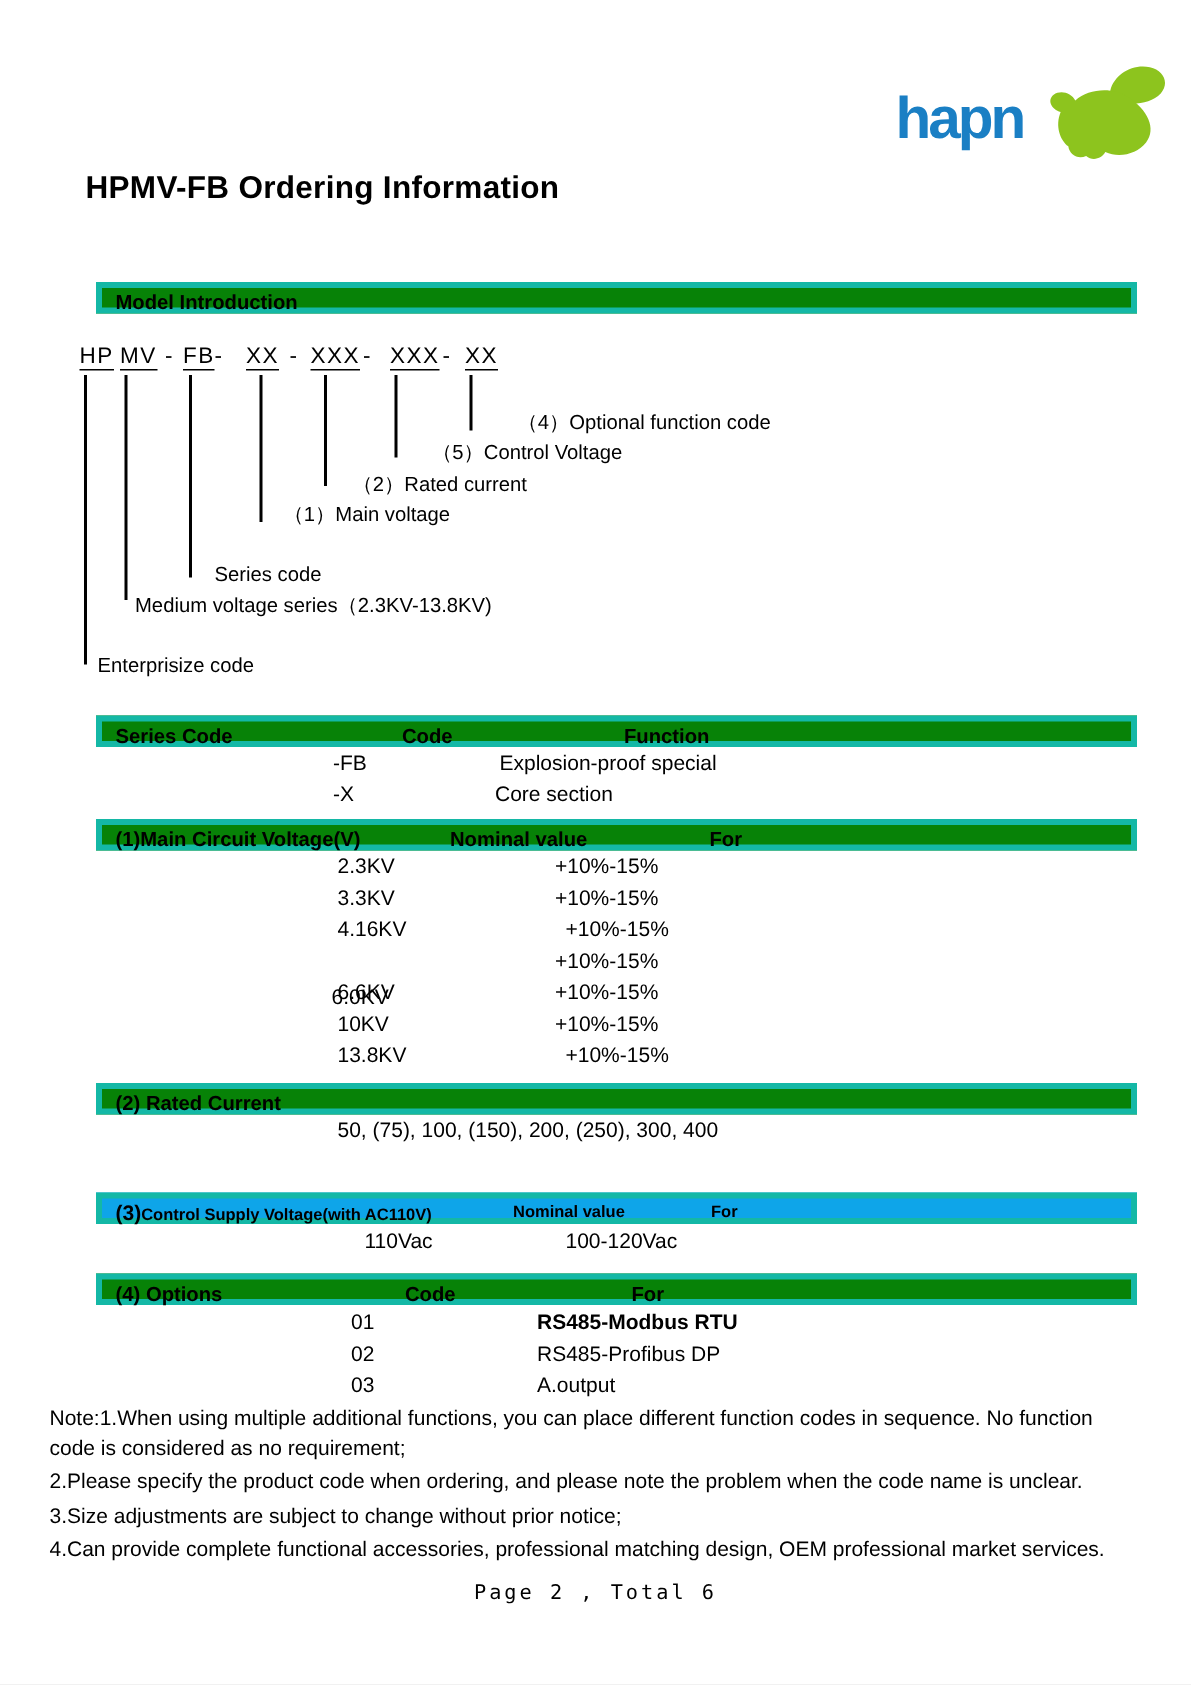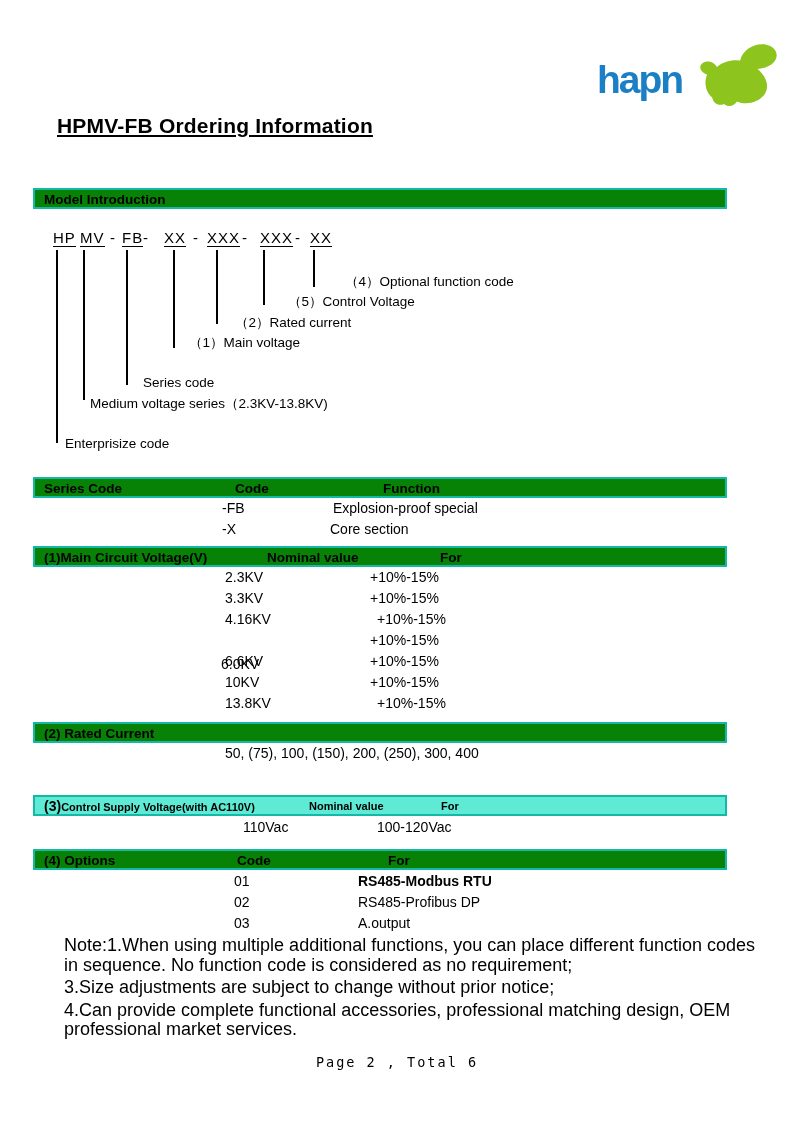--- a/index.html
+++ b/index.html
@@ -10,41 +10,41 @@
     font-family:"Liberation Sans","DejaVu Sans",sans-serif; color:#000;
   }
   
   .logo { position:absolute; left:558px; top:46px; width:180px; height:66px;margin-left:39px; }
   .logo-text {
     position:absolute; left:0; top:14px;
     font-size:39px; font-weight:bold; letter-spacing:-2px; line-height:1;
   }
   .logo-bird { position:absolute; left:96px; top:-2px; }
   
-  .doc-title { position:absolute; left:57px; top:114px; font-size:21px; font-weight:bold; letter-spacing:0.2px;text-decoration:underline; }
+  .doc-title { position:absolute; left:57px; top:114px; font-size:21px; font-weight:bold; letter-spacing:0.2px; }
   
   .bar {
-    position:absolute; left:33px; width:694px; height:21px;
-    border:2px solid #14b8a6; line-height:19px;
+    position:absolute; left:64px; width:694px; height:21px;
+    border:4px solid #14b8a6; line-height:19px;
     font-weight:bold; font-size:13.5px; color:#000;
     padding-left:9px;
   }
   .bar .colhead { position:absolute; top:0; line-height:19px; font-weight:bold; }
   .bar-small-title { font-size:11px; }
   .bar .colhead.small { font-size:11px; }
   .prefix-big { font-size:14px; font-weight:bold; }
   
   .t { position:absolute; white-space:pre; font-size:14px; line-height:20px; }
   .t13 { font-size:13.5px; }
   
   .code-seg { position:absolute; top:229px; font-size:15px; letter-spacing:1px; line-height:18px; white-space:pre; }
   .useg { border-bottom:1.5px solid #000; padding-bottom:0px; }
   .vline { position:absolute; width:1.5px; background:#000; }
   
-  .notes { position:absolute; left:64px; top:936px; width:706px; font-size:18px; line-height:19.5px; }
+  .notes { position:absolute; left:33px; top:936px; width:706px; font-size:14px; line-height:19.5px; }
   .notes p { margin:0 0 3px 0; }
   
   .footer {
     position:absolute; left:0; right:0; top:1054px; text-align:center;
     font-family:"DejaVu Sans Mono",monospace; font-size:13.5px; letter-spacing:2px;
   }
 </style>
 </head>
 <body>
 
@@ -122,21 +122,21 @@
   <span class="t" style="left:225px; top:672px;">10KV</span>
   <span class="t" style="left:370px; top:672px;">+10%-15%</span>
   <span class="t" style="left:225px; top:693px;">13.8KV</span>
   <span class="t" style="left:377px; top:693px;">+10%-15%</span>
 
   <div class="bar" style="top:722px; background:#078207;">
     <span>(2) Rated Current</span>
   </div>
   <span class="t" style="left:225px; top:743px;">50, (75), 100, (150), 200, (250), 300, 400</span>
 
-  <div class="bar" style="top:795px; background:#5eead4;">
+  <div class="bar" style="top:795px; background:#0ea5e9;">
     <span class="prefix-big">(3)</span><span class="bar-small-title">Control Supply Voltage(with AC110V)</span>
     <span class="colhead small" style="left:274px;">Nominal value</span>
     <span class="colhead small" style="left:406px;">For</span>
   </div>
   <span class="t" style="left:243px; top:817px;">110Vac</span>
   <span class="t" style="left:377px; top:817px;">100-120Vac</span>
 
   <div class="bar" style="top:849px; background:#078207;">
     <span>(4) Options</span>
     <span class="colhead" style="left:202px;">Code</span>
@@ -144,19 +144,20 @@
   </div>
   <span class="t" style="left:234px; top:871px;">01</span>
   <span class="t" style="left:358px; top:871px;font-weight:bold;">RS485-Modbus RTU</span>
   <span class="t" style="left:234px; top:892px;">02</span>
   <span class="t" style="left:358px; top:892px;">RS485-Profibus DP</span>
   <span class="t" style="left:234px; top:913px;">03</span>
   <span class="t" style="left:358px; top:913px;">A.output</span>
 
   <div class="notes">
     <p>Note:1.When using multiple additional functions, you can place different function codes in sequence. No function code is considered as no requirement;</p>
+    <p>2.Please specify the product code when ordering, and please note the problem when the code name is unclear.</p>
     <p>3.Size adjustments are subject to change without prior notice;</p>
     <p>4.Can provide complete functional accessories, professional matching design, OEM professional market services.</p>
   </div>
 
   <div class="footer">Page 2  , Total 6</div>
 
 </div>
 
 </body></html>

